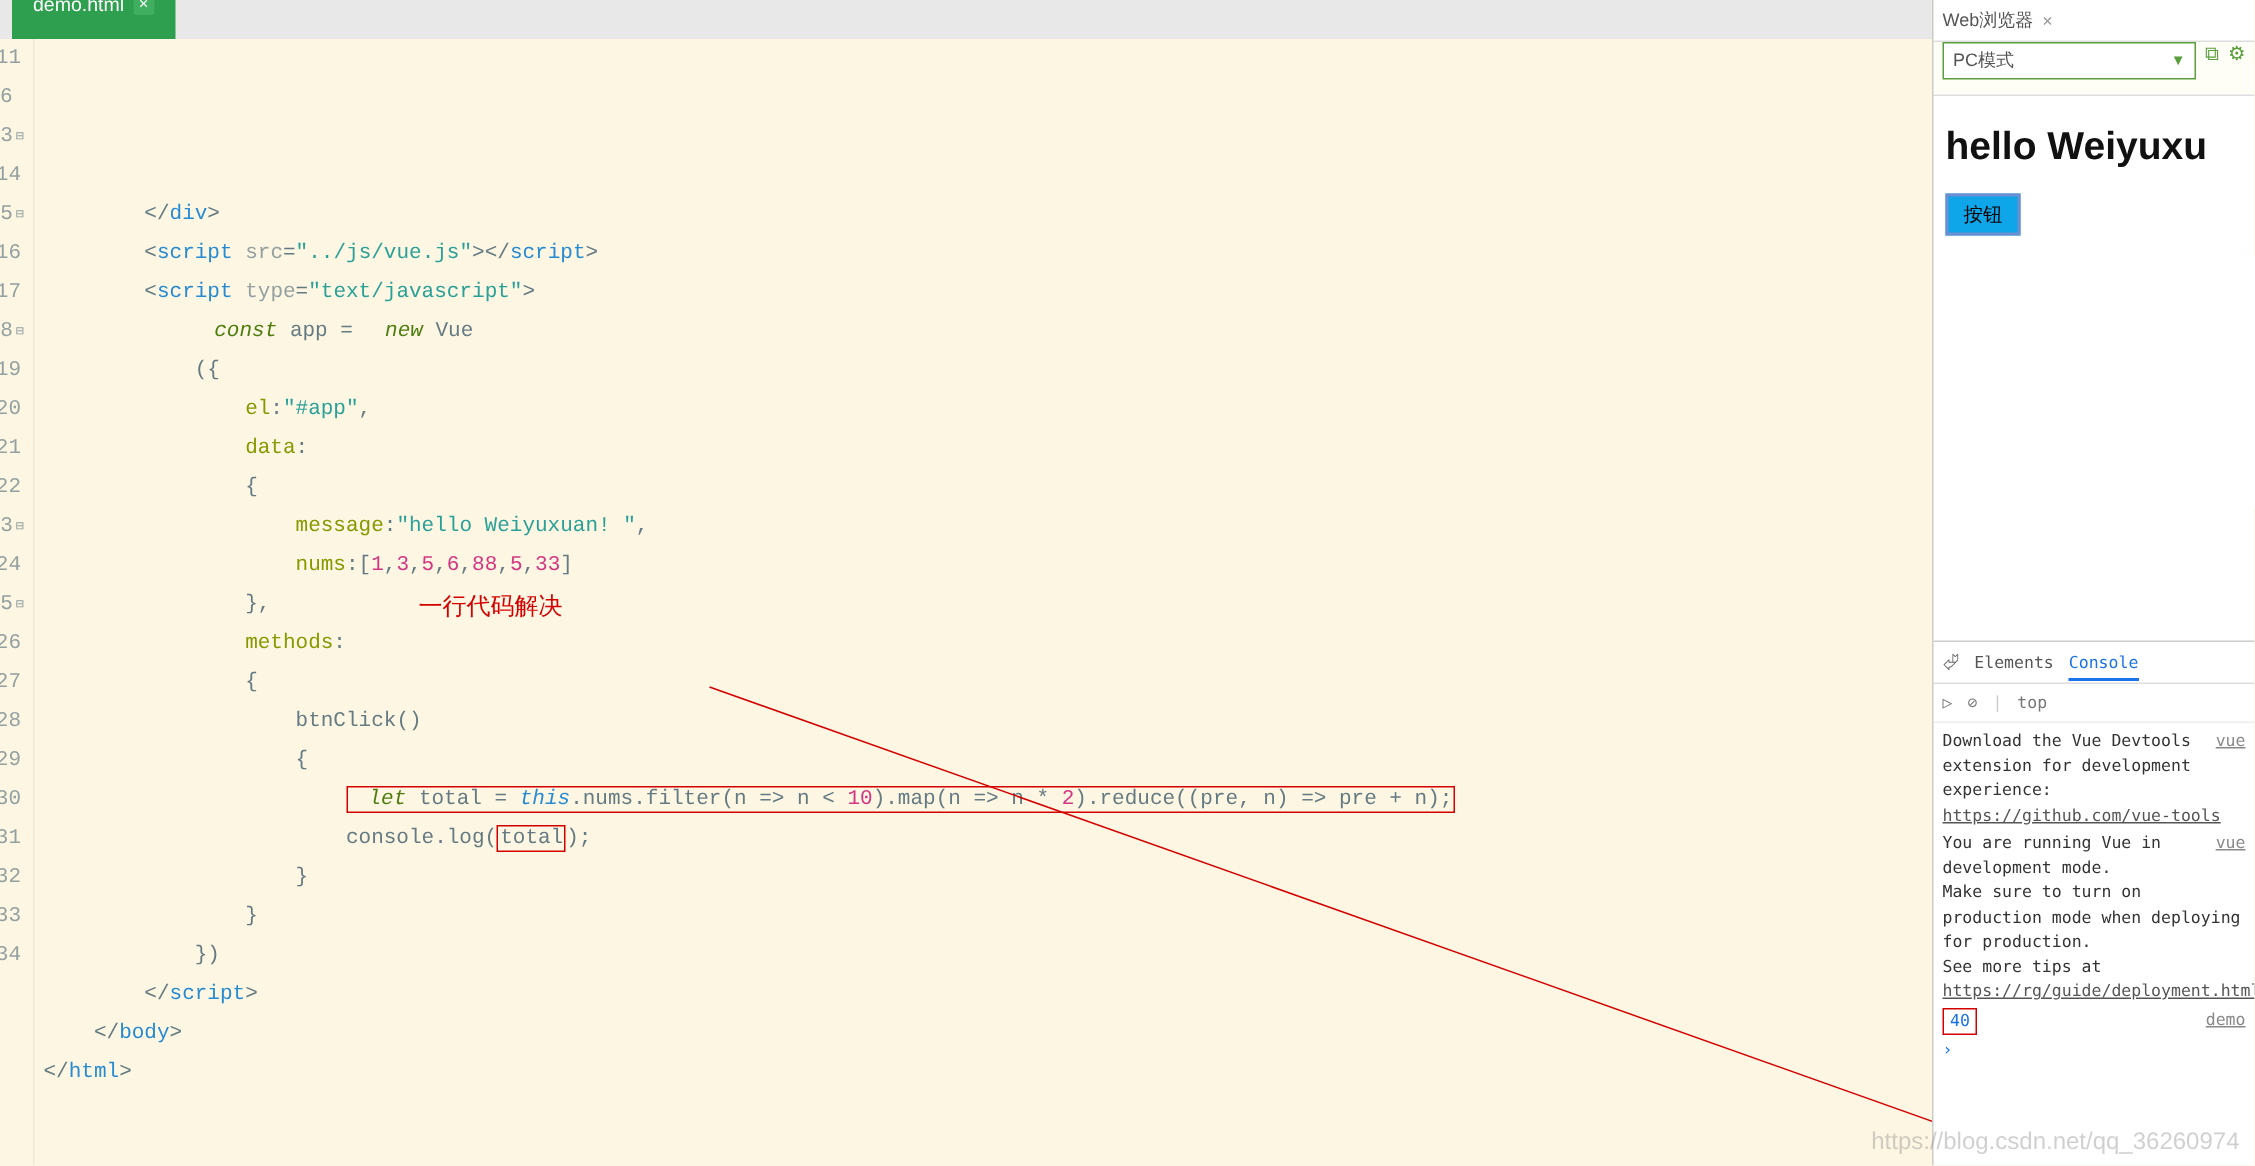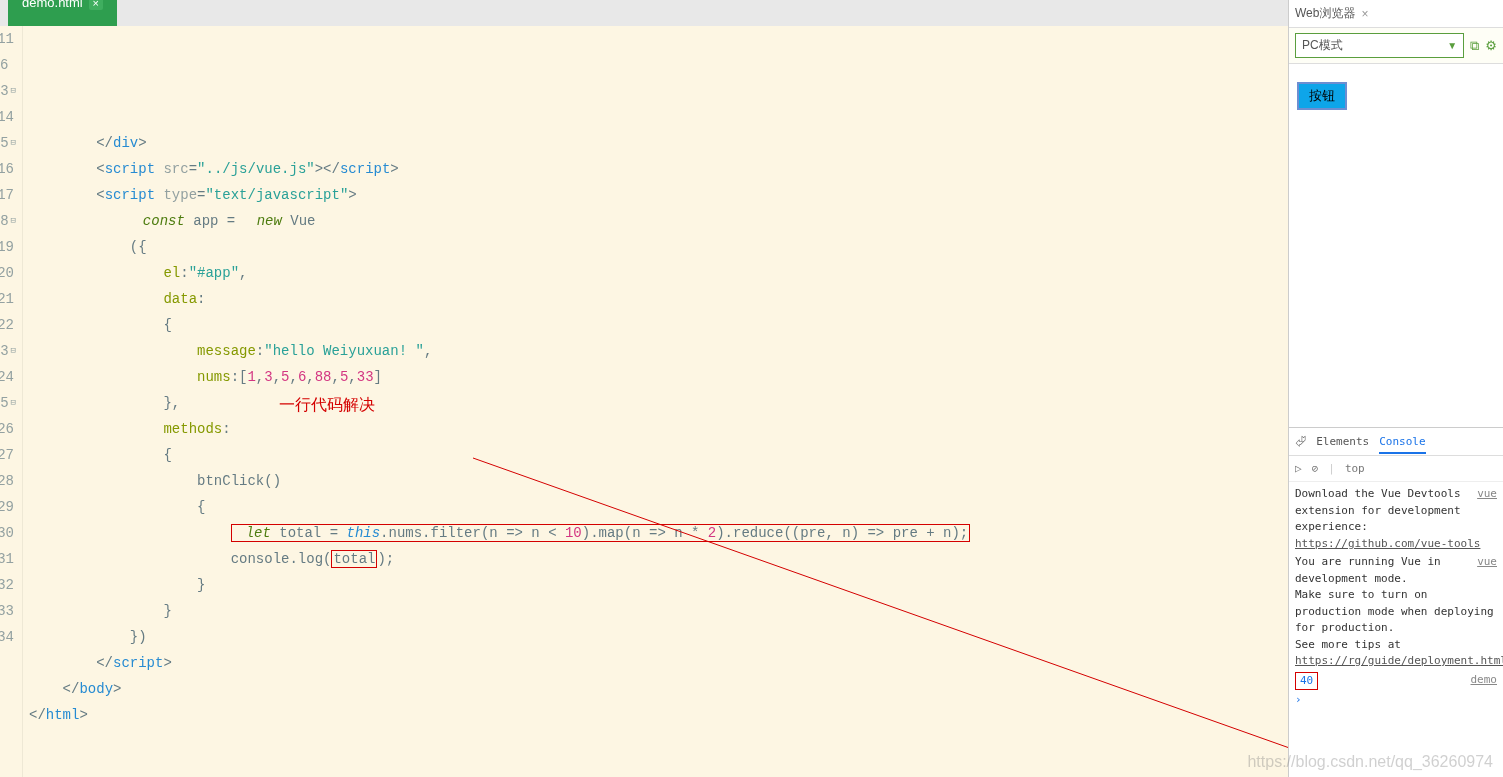--- a/index.html
+++ b/index.html
@@ -111,21 +111,21 @@
     align-items: center;
     height: 28px;
     border-bottom: 1px solid #ddd;
     padding: 0 6px;
     font-size: 12px;
     color: #555;
     gap: 6px;
   }
   .browser-toolbar {
     display: flex;
-    align-items: center;
+    align-items: flex-start;
     height: 36px;
     border-bottom: 1px solid #ddd;
     padding: 0 6px;
     gap: 6px;
     background: #fefef6;
   }
   .mode-select {
     flex: 1;
     border: 1px solid #5a9e3d;
     padding: 3px 6px;
@@ -336,20 +336,21 @@
   </div>
   <div class="browser-toolbar">
     <div class="mode-select">
       <span>PC模式</span>
       <span class="mode-arrow">▼</span>
     </div>
     <span class="tb-icon">⧉</span>
     <span class="tb-icon">⚙</span>
   </div>
   <div class="browser-view">
+    <div class="bv-heading">hello Weiyuxu</div>
     <button class="bv-btn">按钮</button>
   </div>
   <div class="devtools">
     <div class="dt-tabs">
       <span class="sel-icon">⮰</span>
       <span>Elements</span>
       <span class="active">Console</span>
     </div>
     <div class="dt-toolbar2">
       <span>▷</span>

